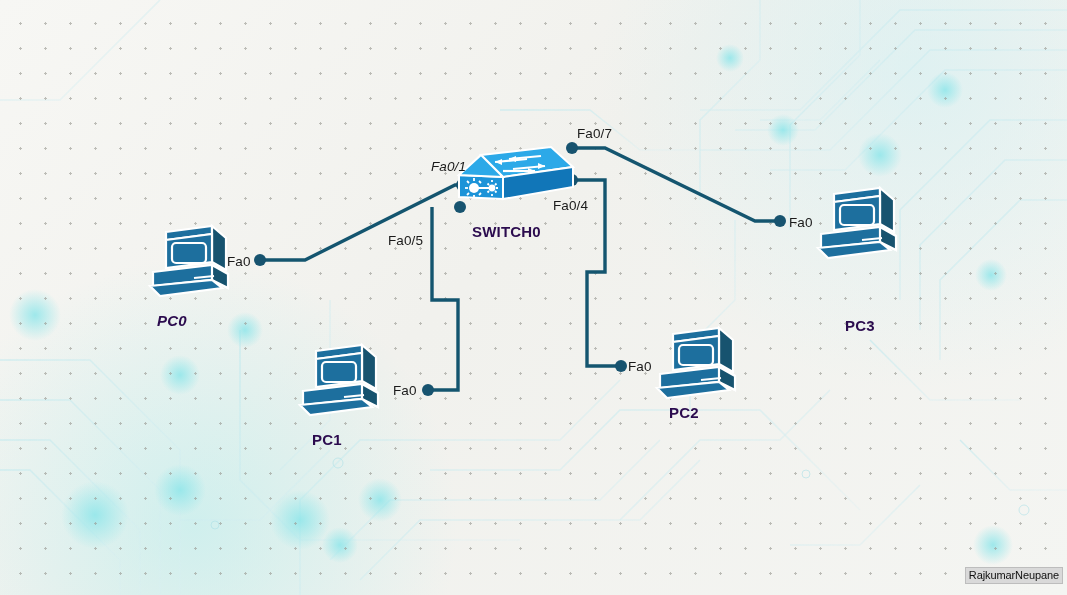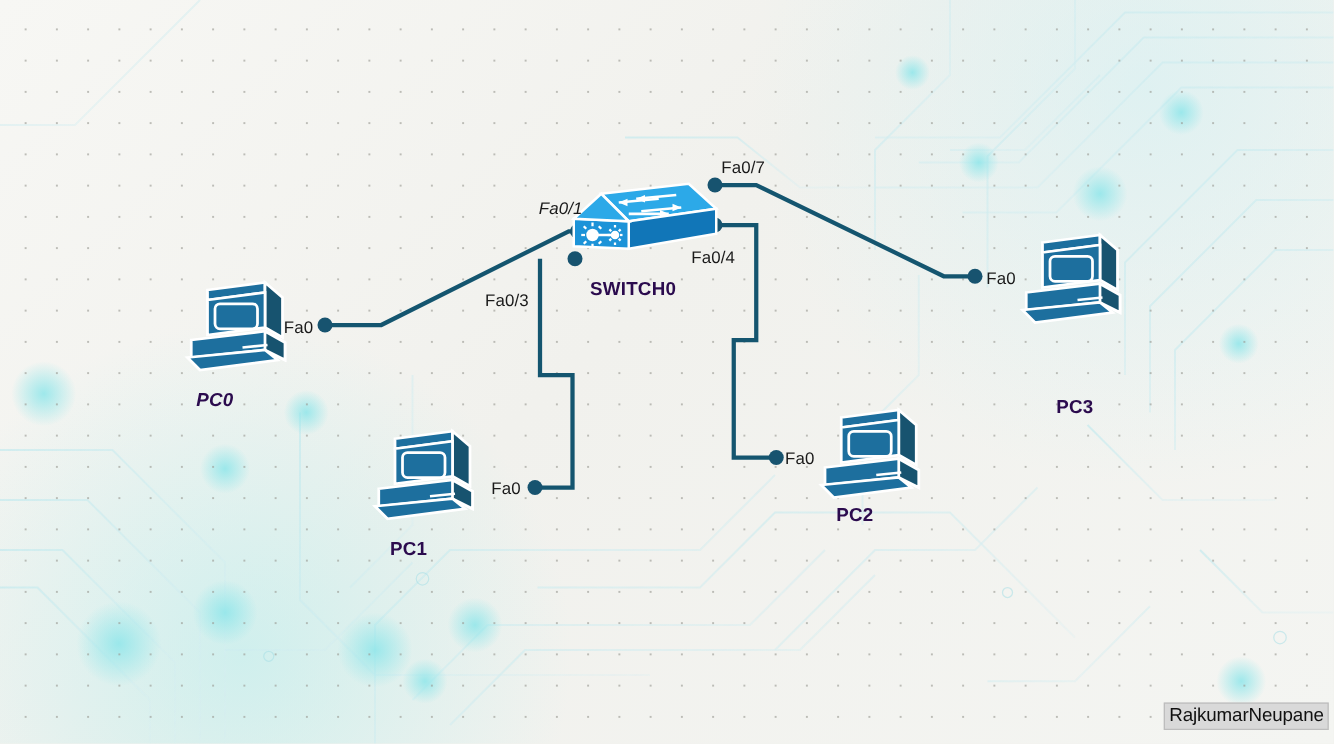--- a/index.html
+++ b/index.html
@@ -37,21 +37,21 @@
     color:#2b0b4e;
     white-space:nowrap;
     letter-spacing:.2px;
   }
   .node{position:absolute;}
   #watermark{
     position:absolute;
     right:4px;bottom:11px;
     background:#d9d9d9;
     color:#101010;
-    font-size:15px;
+    font-size:11px;
     padding:1px 3px 2px 3px;
     border:1px solid #bdbdbd;
     letter-spacing:-.1px;
     white-space:nowrap;
   }
 </style>
 </head>
 <body>
 
 <div id="stage">
@@ -257,21 +257,21 @@
 
   <div class="devlbl" style="left:157px;top:312px;font-style:italic;">PC0</div>
   <div class="devlbl" style="left:312px;top:431px;">PC1</div>
   <div class="devlbl" style="left:669px;top:404px;">PC2</div>
   <div class="devlbl" style="left:845px;top:277px;margin-top:40px;">PC3</div>
   <div class="devlbl" style="left:472px;top:223px;">SWITCH0</div>
 
   <div class="lbl" style="left:431px;top:159px;font-style:italic;">Fa0/1</div>
   <div class="lbl" style="left:227px;top:254px;">Fa0</div>
 
-  <div class="lbl" style="left:388px;top:233px;">Fa0/3</div>
+  <div class="lbl" style="left:388px;top:233px;">Fa0/5</div>
   <div class="lbl" style="left:393px;top:383px;">Fa0</div>
 
   <div class="lbl" style="left:577px;top:126px;">Fa0/7</div>
   <div class="lbl" style="left:789px;top:215px;">Fa0</div>
 
   <div class="lbl" style="left:553px;top:198px;">Fa0/4</div>
   <div class="lbl" style="left:628px;top:359px;">Fa0</div>
 
   <div id="watermark">RajkumarNeupane</div>
 

